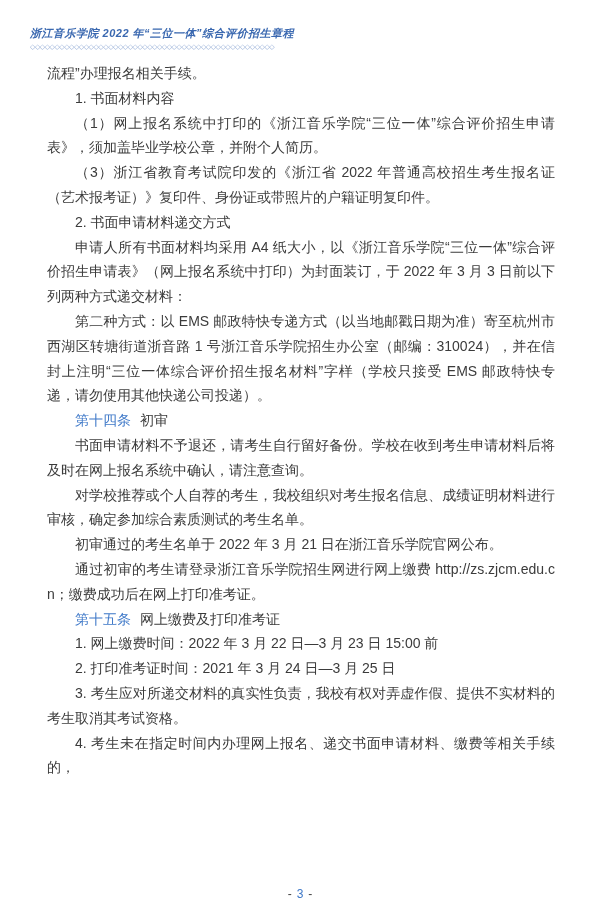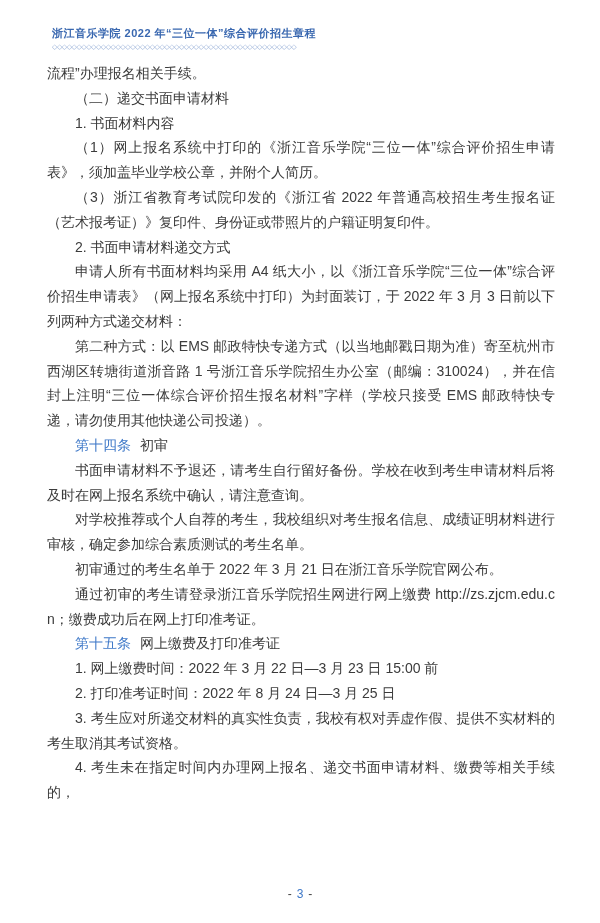--- a/index.html
+++ b/index.html
@@ -10,21 +10,21 @@
     --page-bg:#FFFFFF;
   }
   html,body{margin:0;padding:0;background:#fff;}
   .page{
     position:relative;
     width:600px;height:923px;
     background:var(--page-bg);
     font-family:"Liberation Sans","DejaVu Sans",sans-serif;
     overflow:hidden;
   }
-  .header{position:absolute;left:52px;top:26px;}
+  .header{position:absolute;left:30px;top:26px;font-style:italic;}
   .header-title{
     font-size:11px;line-height:14px;font-weight:bold;
     color:var(--header-blue);letter-spacing:0.5px;white-space:nowrap;
   }
   .header-divider{
     margin-top:2px;width:256px;height:10px;overflow:hidden;
     font-size:7px;line-height:9px;letter-spacing:-0.5px;
     color:var(--divider-blue);white-space:nowrap;
   }
   .content{
@@ -50,35 +50,34 @@
 
 <div class="page">
 
   <div class="header">
     <div class="header-title">浙江音乐学院 2022 年“三位一体”综合评价招生章程</div>
     <div class="header-divider">◇◇◇◇◇◇◇◇◇◇◇◇◇◇◇◇◇◇◇◇◇◇◇◇◇◇◇◇◇◇◇◇◇◇◇◇◇◇◇◇◇◇◇◇◇◇◇◇◇◇</div>
   </div>
 
   <div class="content">
     <p class="para no-indent">流程”办理报名相关手续。</p>
-    <p class="para">（二）递交书面申请材料</p>
     <p class="para">1. 书面材料内容</p>
     <p class="para">（1）网上报名系统中打印的《浙江音乐学院“三位一体”综合评价招生申请表》，须加盖毕业学校公章，并附个人简历。</p>
     <p class="para">（3）浙江省教育考试院印发的《浙江省 2022 年普通高校招生考生报名证（艺术报考证）》复印件、身份证或带照片的户籍证明复印件。</p>
     <p class="para">2. 书面申请材料递交方式</p>
     <p class="para">申请人所有书面材料均采用 A4 纸大小，以《浙江音乐学院“三位一体”综合评价招生申请表》（网上报名系统中打印）为封面装订，于 2022 年 3 月 3 日前以下列两种方式递交材料：</p>
     <p class="para">第二种方式：以 EMS 邮政特快专递方式（以当地邮戳日期为准）寄至杭州市西湖区转塘街道浙音路 1 号浙江音乐学院招生办公室（邮编：310024），并在信封上注明“三位一体综合评价招生报名材料”字样（学校只接受 EMS 邮政特快专递，请勿使用其他快递公司投递）。</p>
     <p class="para"><span class="article-label">第十四条</span><span class="article-title">初审</span></p>
     <p class="para">书面申请材料不予退还，请考生自行留好备份。学校在收到考生申请材料后将及时在网上报名系统中确认，请注意查询。</p>
     <p class="para">对学校推荐或个人自荐的考生，我校组织对考生报名信息、成绩证明材料进行审核，确定参加综合素质测试的考生名单。</p>
     <p class="para">初审通过的考生名单于 2022 年 3 月 21 日在浙江音乐学院官网公布。</p>
     <p class="para break-url">通过初审的考生请登录浙江音乐学院招生网进行网上缴费 http://zs.zjcm.edu.cn；缴费成功后在网上打印准考证。</p>
     <p class="para"><span class="article-label">第十五条</span><span class="article-title">网上缴费及打印准考证</span></p>
     <p class="para">1. 网上缴费时间：2022 年 3 月 22 日—3 月 23 日 15:00 前</p>
-    <p class="para">2. 打印准考证时间：2022 年 8 月 24 日—3 月 25 日</p>
+    <p class="para">2. 打印准考证时间：2021 年 3 月 24 日—3 月 25 日</p>
     <p class="para">3. 考生应对所递交材料的真实性负责，我校有权对弄虚作假、提供不实材料的考生取消其考试资格。</p>
     <p class="para">4. 考生未在指定时间内办理网上报名、递交书面申请材料、缴费等相关手续的，</p>
   </div>
 
   <div class="footer">
     <span class="dash">-</span><span class="page-num">3</span><span class="dash">-</span>
   </div>
 
 </div>
 

